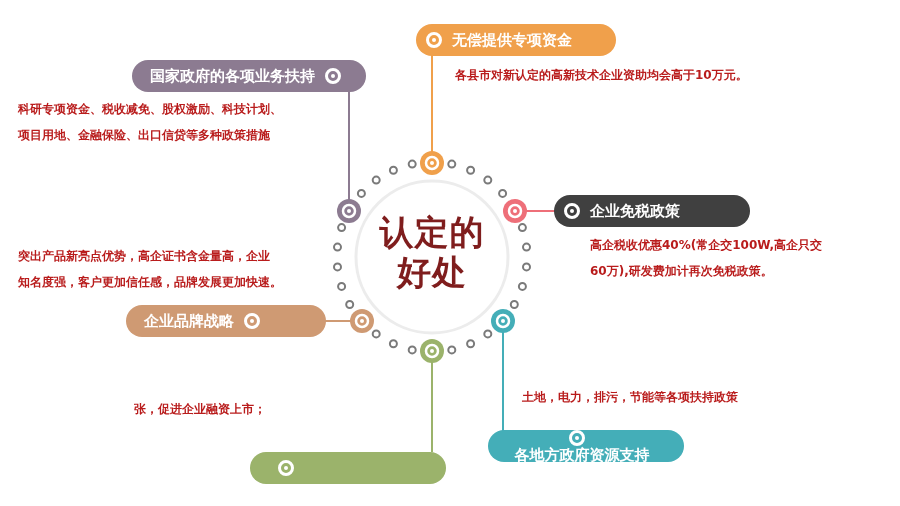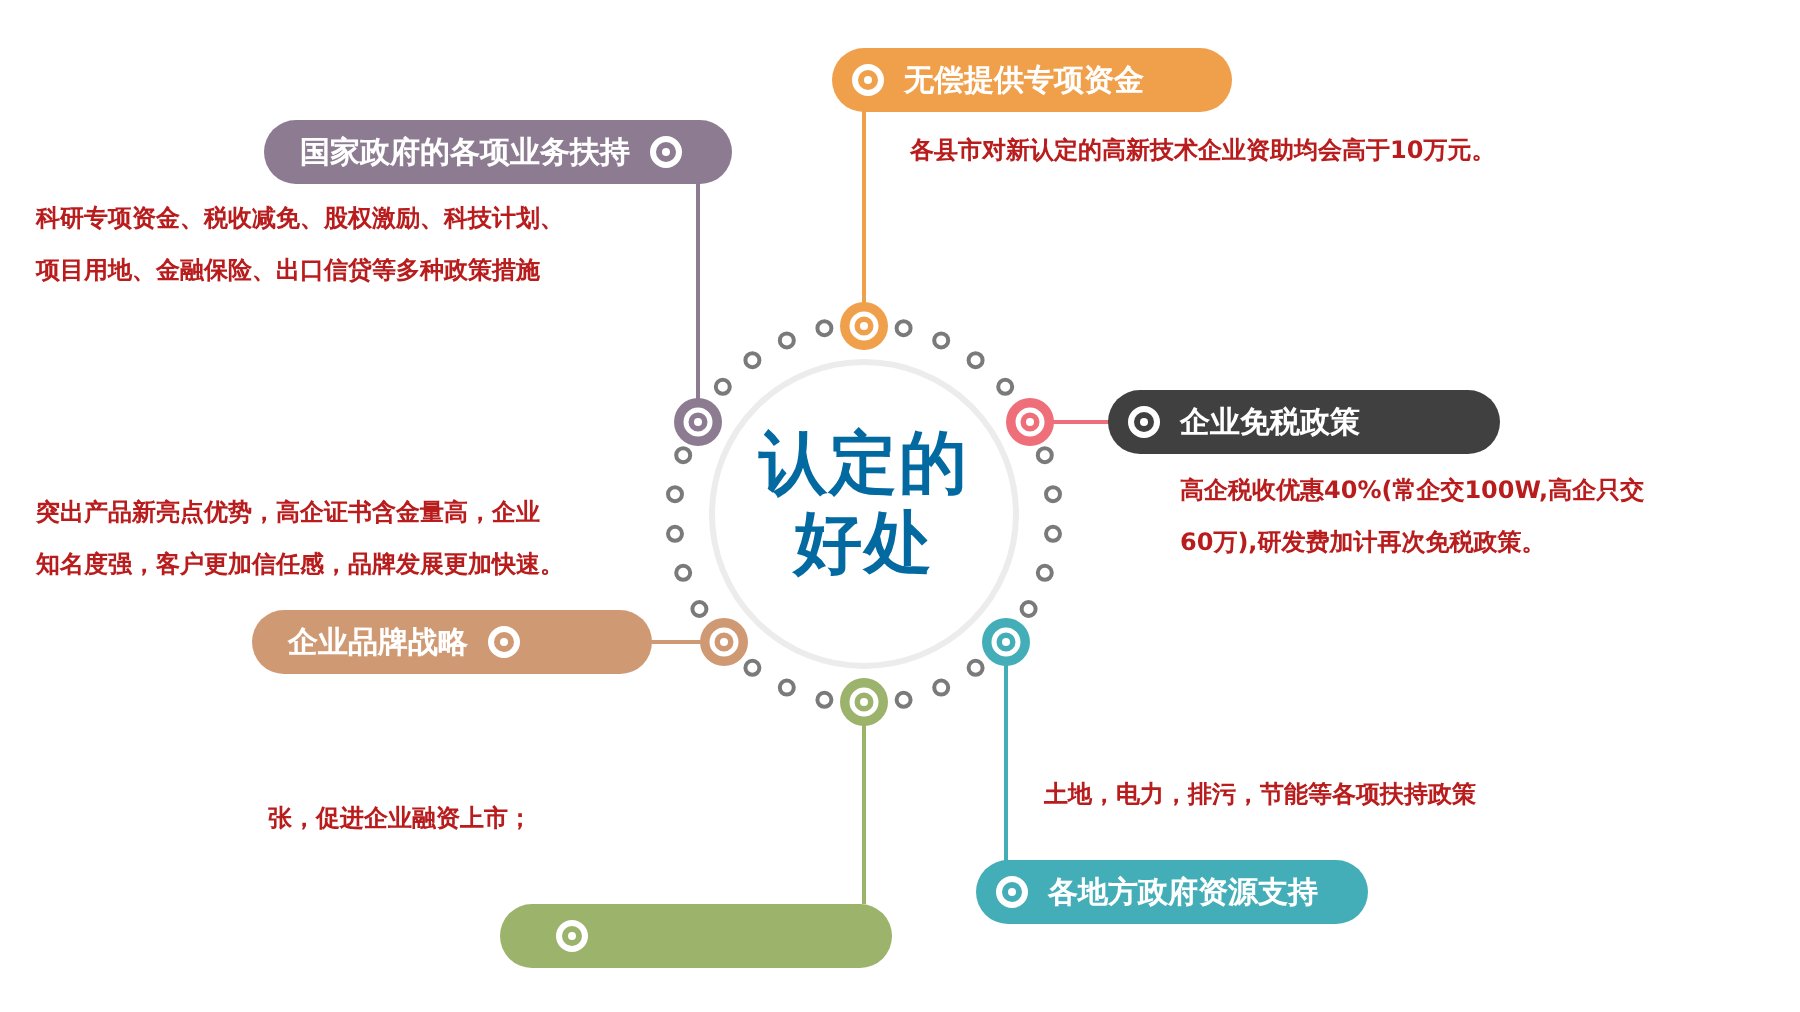--- a/index.html
+++ b/index.html
@@ -13,21 +13,21 @@
   .pill .ring { width:16px; height:16px; border-radius:50%; border:3px solid #fff;
                 box-sizing:border-box; position:relative; flex:0 0 auto; }
   .pill .ring::after { content:""; position:absolute; left:3px; top:3px; width:4px; height:4px;
                        border-radius:50%; background:#fff; }
   .pill.left-icon { padding-left:10px; padding-right:18px; }
   .pill.left-icon .ring { margin-right:10px; }
   .pill.right-icon { padding-left:18px; padding-right:10px; justify-content:flex-start; }
   .pill.right-icon .ring { margin-left:10px; }
   .desc { position:absolute; font-size:12px; font-weight:bold; color:#b91c1c; line-height:26px; }
   .center-title { position:absolute; left:352px; top:212px; width:160px; text-align:center;
-                  color:#0369a1; font-weight:bold; font-size:34px; line-height:40px; letter-spacing:1px; }
+                  color:#7f1d1d; font-weight:bold; font-size:34px; line-height:40px; letter-spacing:1px; }
 </style>
 </head>
 <body>
 
 <div class="stage">
 
   <svg class="lines" width="900" height="506">
 
     <circle cx="432" cy="257" r="76" fill="#ffffff" stroke="#ececec" stroke-width="3"></circle>
 
@@ -130,21 +130,21 @@
 
   <div class="pill right-icon" style="left:126px;top:305px;width:200px;background:#cf9a73;">
     <span>企业品牌战略</span>
     <span class="ring"></span>
   </div>
   <div class="desc" style="left:18px;top:243px;">
     <div>突出产品新亮点优势，高企证书含金量高，企业</div>
     <div>知名度强，客户更加信任感，品牌发展更加快速。</div>
   </div>
 
-  <div class="pill left-icon" style="left:488px;top:430px;width:196px;background:#44aeb8;">
+  <div class="pill left-icon" style="left:488px;top:430px;width:196px;background:#44aeb8;flex-direction:column;">
     <span class="ring"></span>
     <span>各地方政府资源支持</span>
   </div>
   <div class="desc" style="left:522px;top:384px;">
     <div>土地，电力，排污，节能等各项扶持政策</div>
   </div>
 
   <div class="pill right-icon" style="left:250px;top:452px;width:196px;background:#9bb36b;">
     <span class="ring"></span>
   </div>

